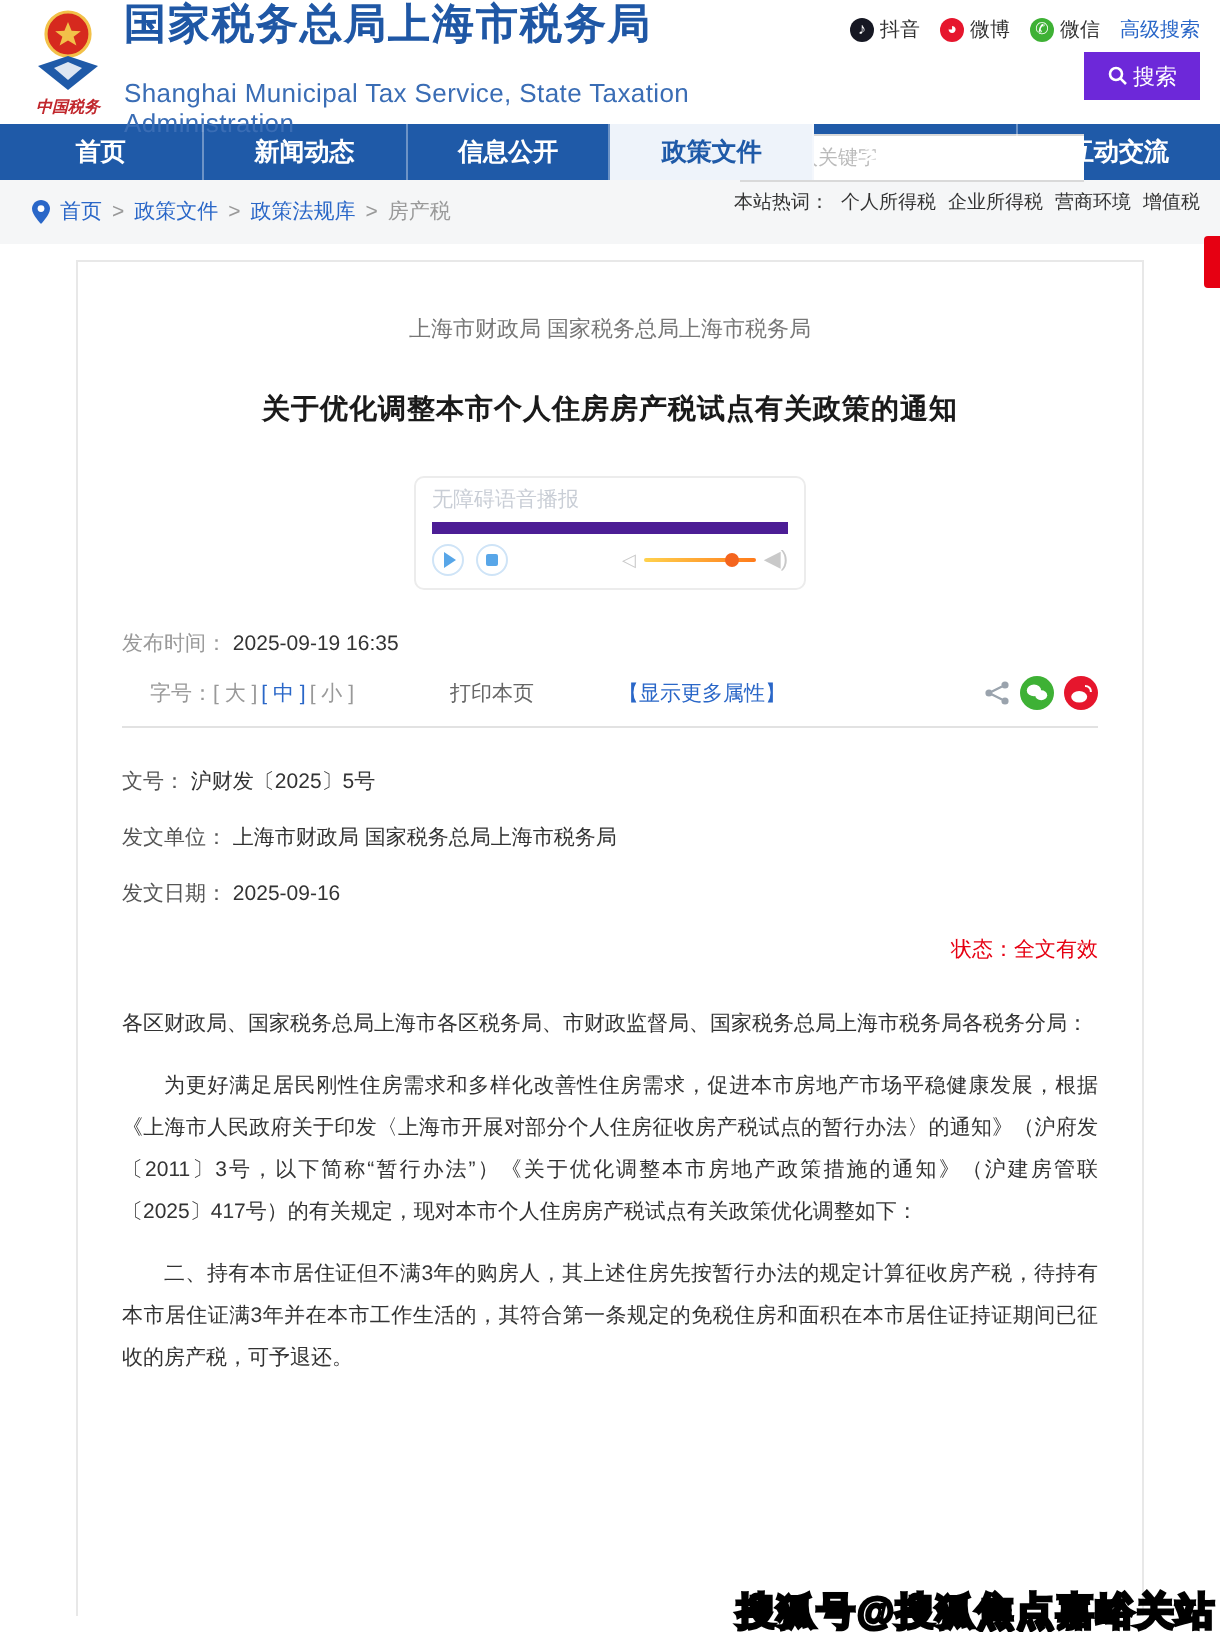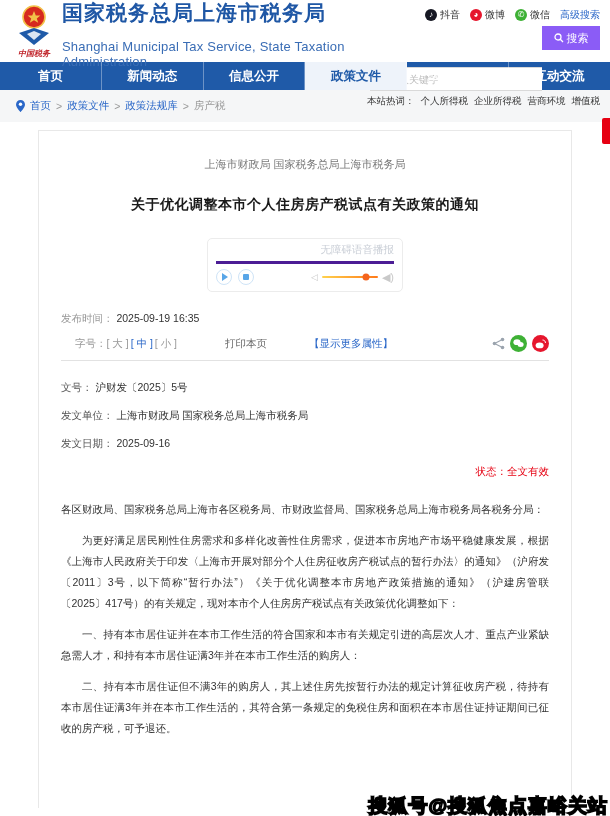--- a/index.html
+++ b/index.html
@@ -21,21 +21,21 @@
   .social-row { display:flex; align-items:center; gap:10px; font-size:10px; color:#333; }
   .social-item { display:flex; align-items:center; gap:3px; cursor:pointer; }
   .badge { width:12px; height:12px; border-radius:50%; display:inline-flex; align-items:center; justify-content:center; color:#fff; font-size:8px; line-height:1; }
   .badge.douyin { background:#161823; }
   .badge.weibo  { background:#e6162d; }
   .badge.wechat { background:#3eb135; }
   .adv-search { color:#2a67c8; font-size:10px; cursor:pointer; }
   .search-row { display:flex; }
   .search-input { width:172px; height:24px; border:1px solid #d9d9d9; border-right:none; font-size:10px; padding:0 8px; color:#333; outline:none;margin-top:41px; }
   .search-input::placeholder { color:#bbb; }
-  .search-btn { width:58px; height:24px; background:#8b5cf6; color:#fff; border:none; font-size:11px; display:flex; align-items:center; justify-content:center; gap:3px; cursor:pointer; }
+  .search-btn { width:58px; height:24px; background:#6d28d9; color:#fff; border:none; font-size:11px; display:flex; align-items:center; justify-content:center; gap:3px; cursor:pointer; }
   .hotwords-row { display:flex; align-items:center; gap:6px; font-size:9.5px; color:#333; white-space:nowrap;justify-content:space-between; }
   .hotwords-row .hw { cursor:pointer; }
 
   
   .main-nav { display:flex; height:28px; background:#1f5aa8; }
   .nav-item { flex:1; display:flex; align-items:center; justify-content:center; color:#fff; font-size:12.5px; font-weight:bold; border-right:1px solid rgba(255,255,255,0.35); cursor:pointer; }
   .nav-item:last-child { border-right:none; }
   .nav-item.active { background:#eef3fa; color:#1f5aa8; }
 
   
@@ -47,21 +47,21 @@
 
   
   .float-tab { position:absolute; right:0; top:118px; width:8px; height:26px; background:#e60012; border-radius:2px 0 0 2px; cursor:pointer; }
 
   
   .content-wrap { width:534px; margin:8px auto 0; border:1px solid #e8e8e8; border-bottom:none; min-height:678px; padding:0 22px; position:relative; }
   .doc-source { text-align:center; color:#777; font-size:11px; margin-top:26px; }
   .doc-title { text-align:center; color:#1a1a1a; font-size:14px; font-weight:bold; margin-top:24px; letter-spacing:0.5px; }
 
   .audio-player { width:196px; margin:24px auto 0; border:1px solid #ececec; border-radius:5px; padding:4px 8px 6px; }
-  .ap-title { text-align:right; color:#c9ced6; font-size:10.5px; padding-bottom:4px; border-bottom:3px solid #4c1d95; }
+  .ap-title { text-align:left; color:#c9ced6; font-size:10.5px; padding-bottom:4px; border-bottom:6px solid #4c1d95; }
   .ap-controls { display:flex; align-items:center; gap:6px; padding-top:5px; }
   .ap-btn { width:16px; height:16px; border:1px solid #cfe4f7; border-radius:50%; display:inline-flex; align-items:center; justify-content:center; cursor:pointer; background:#fff; }
   .ap-btn .tri { width:0; height:0; border-left:6px solid #58a6e8; border-top:4px solid transparent; border-bottom:4px solid transparent; margin-left:1px; }
   .ap-btn .sq { width:6px; height:6px; background:#58a6e8; border-radius:1px; }
   .vol { display:flex; align-items:center; gap:4px; margin-left:auto; }
   .spk { color:#c9c9c9; font-size:9px; line-height:1; }
   .spk.right { color:#c9c9c9; font-size:11px; }
   .vol-track { position:relative; width:56px; height:2px; border-radius:1px; background:linear-gradient(90deg,#ffd24d,#ff7a1a); cursor:pointer; }
   .vol-track::after { content:""; position:absolute; right:22%; top:50%; transform:translate(50%,-50%); width:7px; height:7px; border-radius:50%; background:#f4641e; }
 
@@ -257,21 +257,20 @@
       </div>
     </div>
 
     <div class="status-row">
       <span>状态：</span><span>全文有效</span>
     </div>
 
     <div class="doc-body">
       <p>各区财政局、国家税务总局上海市各区税务局、市财政监督局、国家税务总局上海市税务局各税务分局：</p>
       <p class="indent">为更好满足居民刚性住房需求和多样化改善性住房需求，促进本市房地产市场平稳健康发展，根据《上海市人民政府关于印发〈上海市开展对部分个人住房征收房产税试点的暂行办法〉的通知》（沪府发〔2011〕3号，以下简称“暂行办法”）《关于优化调整本市房地产政策措施的通知》（沪建房管联〔2025〕417号）的有关规定，现对本市个人住房房产税试点有关政策优化调整如下：</p>
-      <p class="indent">一、持有本市居住证并在本市工作生活的符合国家和本市有关规定引进的高层次人才、重点产业紧缺急需人才，和持有本市居住证满3年并在本市工作生活的购房人：</p>
       <p class="indent">二、持有本市居住证但不满3年的购房人，其上述住房先按暂行办法的规定计算征收房产税，待持有本市居住证满3年并在本市工作生活的，其符合第一条规定的免税住房和面积在本市居住证持证期间已征收的房产税，可予退还。</p>
 
     </div>
 
   </div>
 
   <div class="watermark">搜狐号@搜狐焦点嘉峪关站</div>
 </div>
 
 </body></html>

